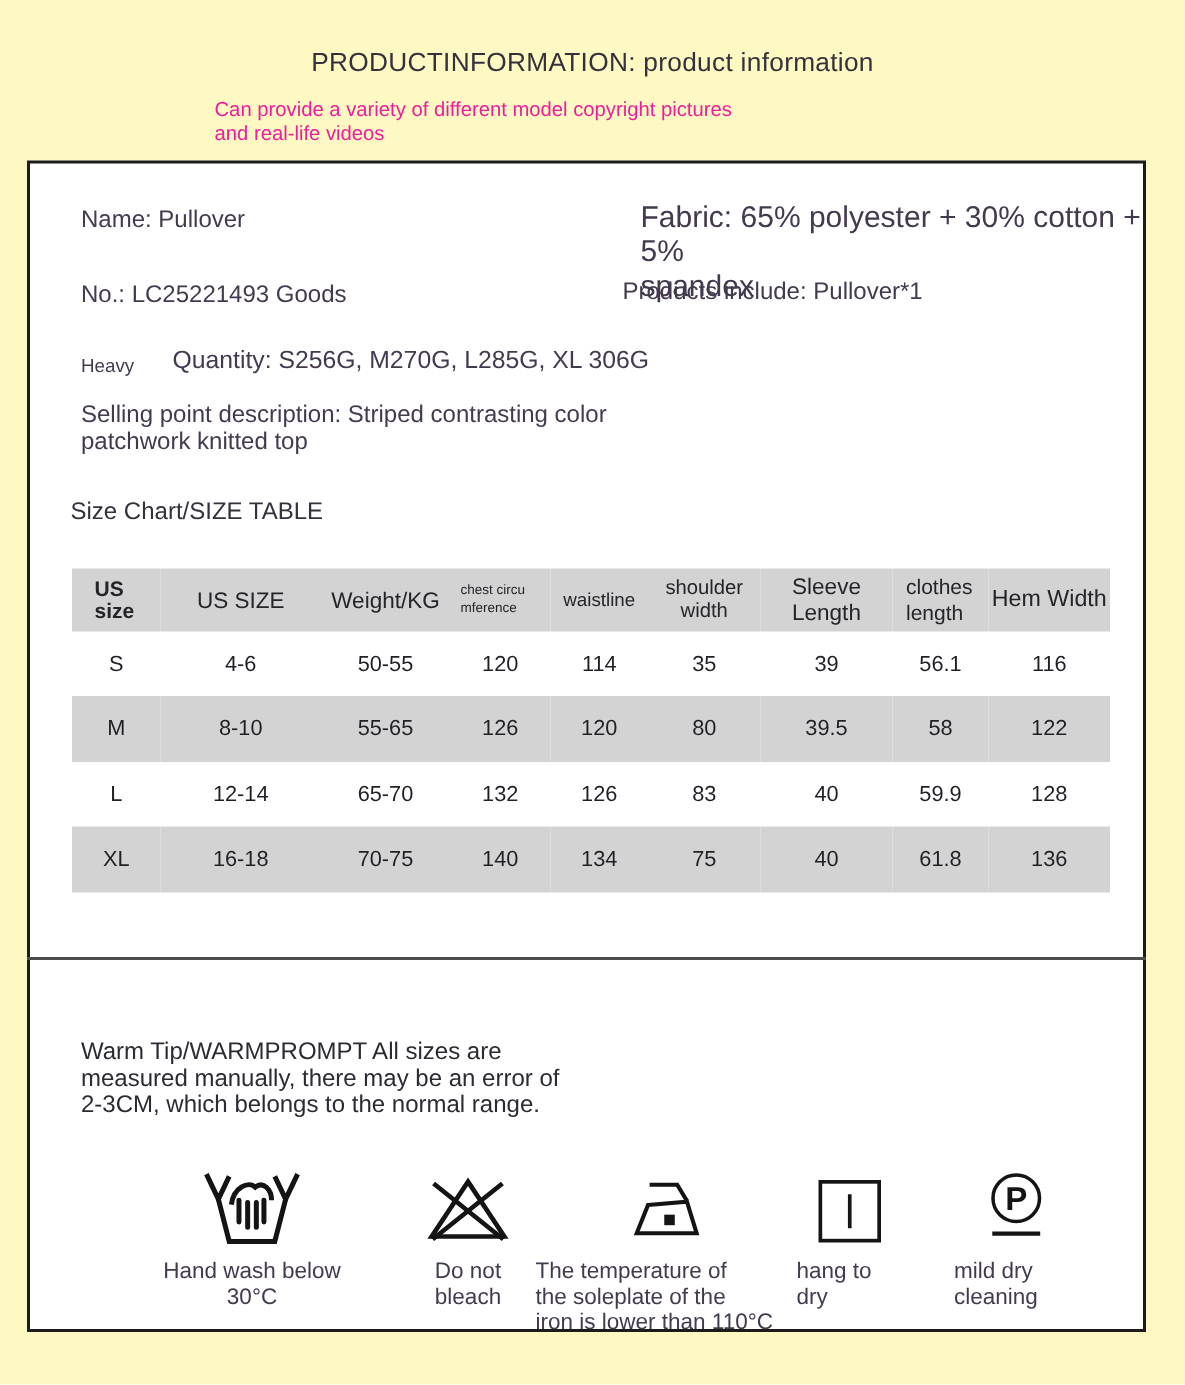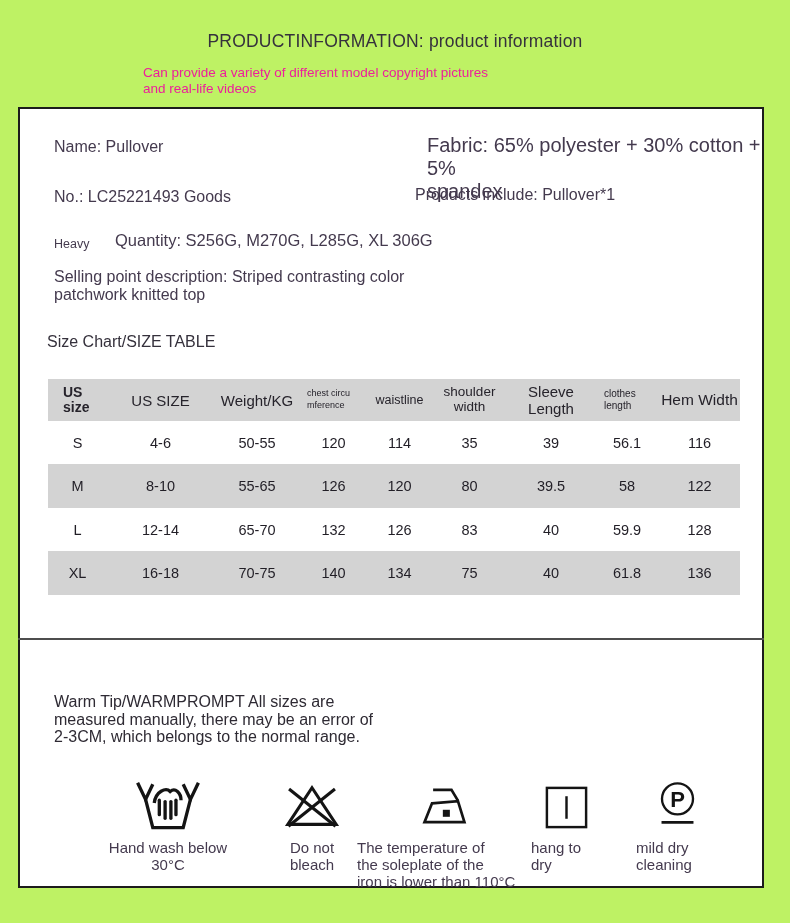--- a/index.html
+++ b/index.html
@@ -6,21 +6,21 @@
     --accent_pink:#ed1e9b;
     --stripe:#d3d3d3;
     --ink:#35313c;
     --ink_soft:#443a4e;
     --table_ink:#211e26;
     --border_dark:#1c1c1c;
   }
   *{margin:0;padding:0;box-sizing:border-box;}
   html,body{background:#ffffff;}
   body{width:790px;height:923px;overflow:hidden;font-family:"Liberation Sans",sans-serif;}
-  .page{position:relative;width:790px;height:923px;background:#bef264;}
+  .page{position:relative;width:790px;height:923px;background:#fef9c3;}
   .ml{white-space:pre-line;}
   .title{position:absolute;top:31px;left:0;width:790px;text-align:center;font-size:17.5px;color:var(--ink);letter-spacing:.2px;}
   .subtitle{position:absolute;top:65px;left:143px;width:480px;font-size:13.5px;line-height:1.18;color:var(--accent_pink);}
   .box{position:absolute;top:107px;left:18px;width:746px;height:781px;border:2px solid var(--border_dark);background:#fff;}
   .t{position:absolute;color:var(--ink_soft);}
   .name{top:29px;left:34px;font-size:16px;}
   .fabric{top:25px;left:407px;width:335px;font-size:20px;line-height:1.15;}
   .no{top:79px;left:34px;font-size:16px;}
   .products{top:77px;left:395px;font-size:16px;}
   .heavy{top:128px;left:34px;font-size:12.5px;}
@@ -31,21 +31,21 @@
     grid-template-columns:59px 107px 86px 67px 65px 75px 88px 64px 81px;
     grid-template-rows:42px 43px 44px 43px 44px;}
   .hc{display:flex;align-items:center;justify-content:center;text-align:center;background:var(--stripe);color:#26232b;}
   .h1{font-weight:bold;font-size:14px;justify-content:flex-start;text-align:left;padding-left:15px;line-height:1.05;}
   .h2{font-size:15px;}
   .h3{font-size:15px;}
   .h4{font-size:9px;justify-content:flex-start;text-align:left;padding-left:7px;padding-right:10px;word-break:break-all;line-height:1.3;}
   .h5{font-size:12.5px;}
   .h6{font-size:13.5px;line-height:1.1;}
   .h7{font-size:15px;line-height:1.15;}
-  .h8{font-size:10px;justify-content:flex-start;text-align:left;padding-left:9px;line-height:1.25;}
+  .h8{font-size:14px;justify-content:flex-start;text-align:left;padding-left:9px;line-height:1.25;}
   .h9{font-size:15.5px;white-space:nowrap;}
   .c{display:flex;align-items:center;justify-content:center;font-size:14.5px;color:var(--table_ink);}
   .s{background:var(--stripe);}
   .divider{position:absolute;top:529px;left:-2px;width:calc(100% + 4px);height:2px;background:#4d4d4d;}
   .warmtip{top:584px;left:34px;width:420px;font-size:16px;line-height:1.1;color:#2e2a33;}
   .care{position:absolute;top:665px;display:flex;flex-direction:column;}
   .care .icon-wrap{height:58px;display:flex;align-items:flex-end;justify-content:center;}
   .clabel{margin-top:8px;font-size:15px;line-height:1.12;color:var(--ink_soft);}
   .lab-center{text-align:center;}
   .g1{left:70px;width:156px;}

